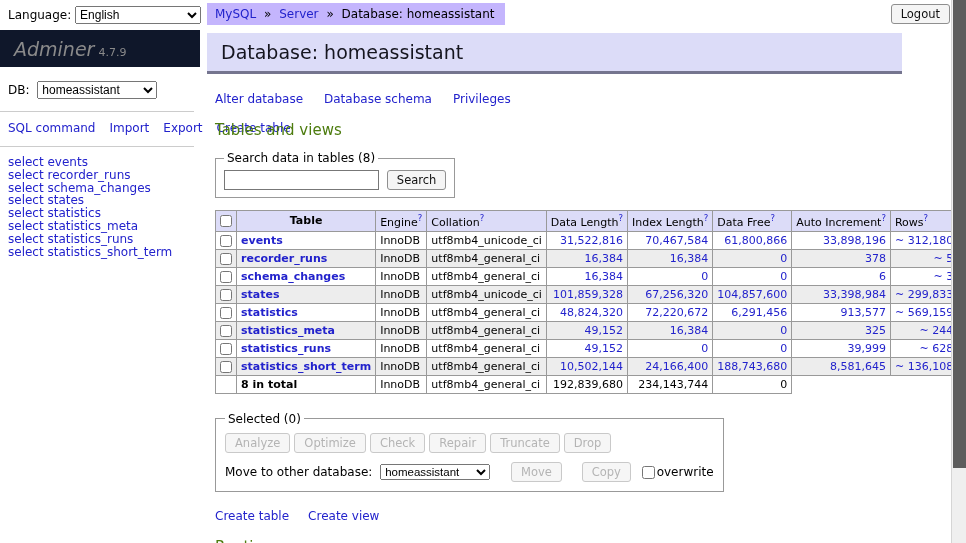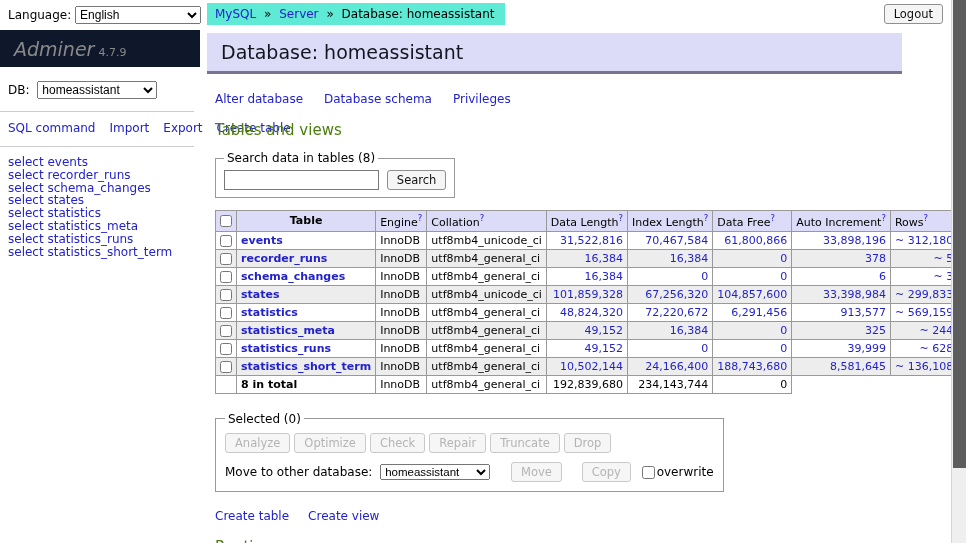--- a/index.html
+++ b/index.html
@@ -24,23 +24,23 @@
   .db-row { padding:14px 0 12px 8px; }
   .db-row select { width:120px; font-size:12px; margin-left:4px; }
   .side-sep { border:none; border-top:1px solid #ccc; margin:0; width:194px; }
   .side-links { padding:8px 8px 10px 8px; width:180px; line-height:16px; }
   .side-links a { margin-right:14px; white-space:nowrap; }
   .table-links { padding:9px 8px 8px 8px; }
   .table-links a { display:block; line-height:12.8px; white-space:nowrap; }
 
   
   .content { position:absolute; left:207px; top:0; width:695px; }
-  .breadcrumb { display:inline-block; background:#5eead4; padding:4px 10px 4px 8px; margin-top:3px; }
+  .breadcrumb { display:inline-block; background:#c4b5fd; padding:4px 10px 4px 8px; margin-top:3px; }
   .breadcrumb .sep { color:#000; margin:0 4px; }
-  .logout-wrap { position:absolute; top:4px; right:23px; }
+  .logout-wrap { position:absolute; top:4px; right:16px; }
   .push-btn { font-family:"DejaVu Sans",sans-serif; font-size:11.5px; background:#f5f5f5;
               border:1px solid #8f8f8f; border-radius:3px; padding:2px 9px; color:#111; }
   .push-btn.disabled { color:#b4b4b4; border-color:#c9c9c9; background:#f6f6f6; }
 
   h2.page-title { margin:8px 0 0 0; background:#dcdcf8; border-bottom:3px solid #75758f;
                   font-size:19px; font-weight:400; color:#15151f; padding:8px 14px 8px 14px; }
   .action-links { margin:18px 0 0 8px; }
   .action-links a { margin-right:21px; }
   h3.section-title { font-size:15px; font-weight:400; margin:15px 0 0 8px; color:#4d7c0f; }
 

